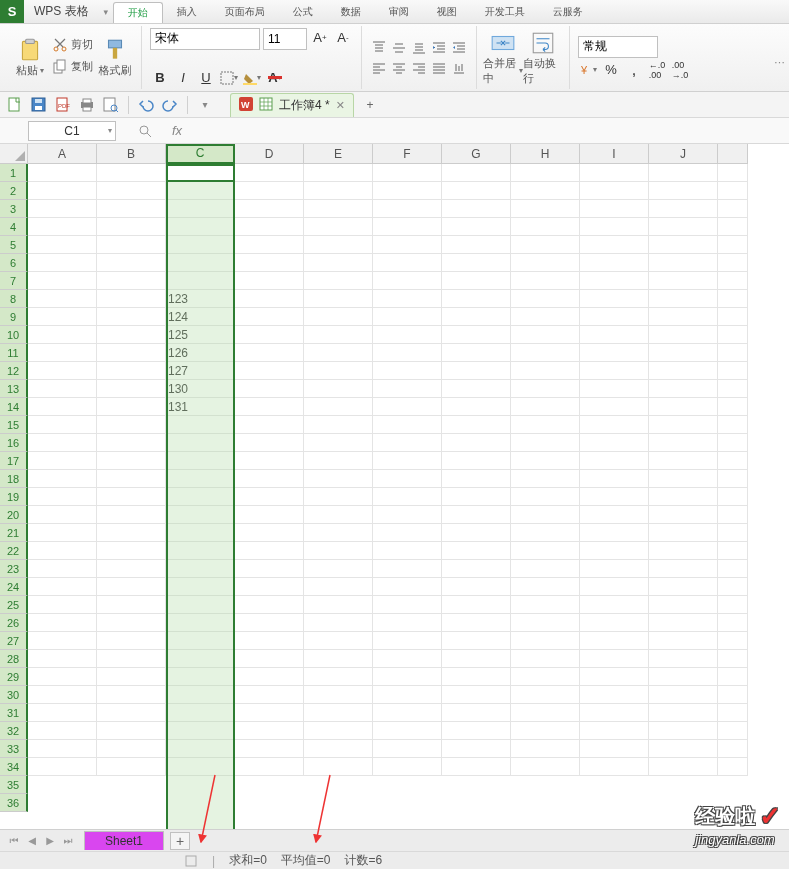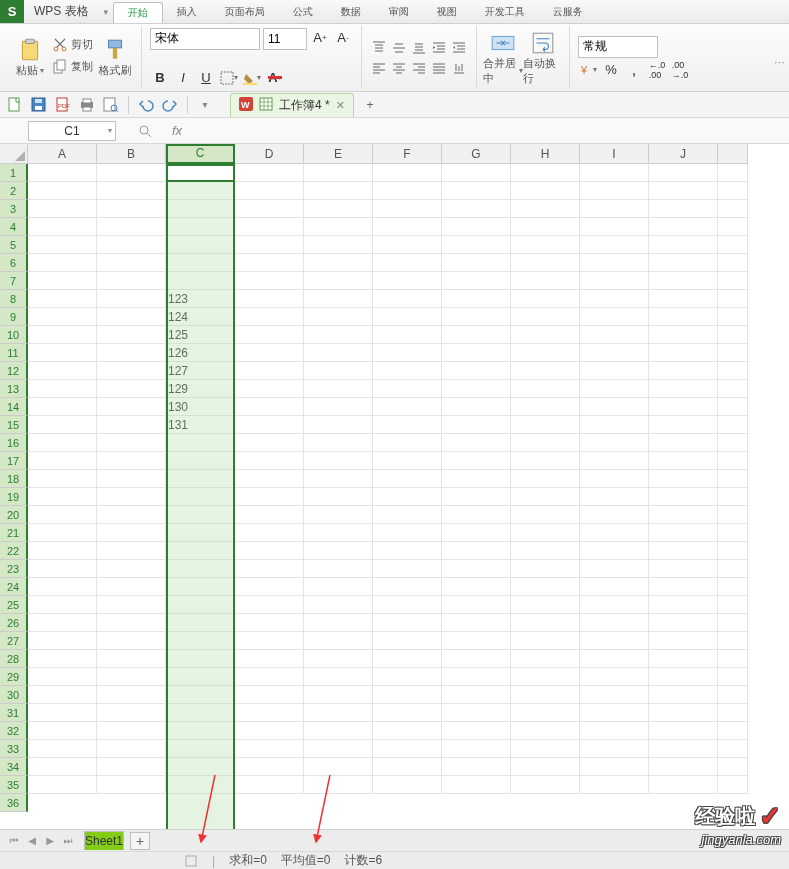--- a/index.html
+++ b/index.html
@@ -74,34 +74,34 @@
 .cell { width:69px; border-right:1px solid #e4e4e4; border-bottom:1px solid #e4e4e4; font-size:12px; padding:0 2px; display:flex; align-items:center; overflow:hidden; white-space:nowrap; }
 
 
 .colsel-overlay { position:absolute; top:20px; left: calc(28px + 69px*2); width:69px; bottom:0; background:rgba(180, 220, 170, 0.35); border-left:2px solid #2e7d32; border-right:2px solid #2e7d32; pointer-events:none; }
 .active-cell-border { position:absolute; top:20px; left: calc(28px + 69px*2); width:69px; height:18px; border:2px solid #2e7d32; background:#fff; pointer-events:none; }
 .colsel-top { position:absolute; top:0; left: calc(28px + 69px*2); width:69px; height:20px; border:2px solid #2e7d32; border-bottom:none; pointer-events:none; }
 
 
 .sheetbar { height:22px; background:#ececec; border-top:1px solid #d0d0d0; display:flex; align-items:center; padding:0 6px; gap:2px; position:relative; }
 .navbtn { width:16px; height:16px; display:flex; align-items:center; justify-content:center; color:#999; cursor:pointer; font-size:10px; }
-.sheettab { background:#84cc16; border:1px solid #c0c0c0; border-bottom:none; padding:2px 0; font-size:12px; cursor:pointer; margin-left:6px; }
+.sheettab { background:#d946ef; border:1px solid #c0c0c0; border-bottom:none; padding:2px 20px; font-size:12px; cursor:pointer; margin-left:6px; }
 .addsheet { width:20px; height:18px; background:#f4f4f4; border:1px solid #c0c0c0; display:flex; align-items:center; justify-content:center; cursor:pointer; margin-left:4px; font-size:14px; color:#666; }
 
 
 .statusbar { height:18px; background:#ececec; border-top:1px solid #d9d9d9; display:flex; align-items:center; padding:0 10px; gap:14px; font-size:12px; color:#555; }
 .statusbar .spacer { width:160px; }
 .sticon { width:14px; height:14px; display:flex; align-items:center; justify-content:center; color:#999; }
 
 
 .arrow { position:absolute; pointer-events:none; }
 .arrow svg { overflow:visible; }
 
 
-.watermark { position:absolute; right:8px; bottom:22px; text-align:right; pointer-events:none; }
+.watermark { position:absolute; right:8px; bottom:22px; text-align:left; pointer-events:none; }
 .wm1 { font-size:20px; font-weight:bold; color:#fff; text-shadow: -1px -1px 0 #444, 1px -1px 0 #444, -1px 1px 0 #444, 1px 1px 0 #444; display:inline-flex; align-items:center; gap:4px; }
 .wm1 .chk { color:#e33; font-size:26px; }
 .wm2 { font-size:13px; font-style:italic; color:#fff; text-shadow: -1px -1px 0 #444, 1px -1px 0 #444, -1px 1px 0 #444, 1px 1px 0 #444; }
 
 
 .svgico { width:100%; height:100%; }
 </style>
 </head>
 <body>
 
@@ -606,33 +606,20 @@
         <div class="cell"></div>
         <div class="cell"></div>
         <div class="cell"></div>
         <div class="cell"></div>
         <div class="cell"></div>
         <div class="cell" style="width: 30px;"></div>
       </div>
       <div class="cellrow">
         <div class="cell"></div>
         <div class="cell"></div>
-        <div class="cell">129</div>
-        <div class="cell"></div>
-        <div class="cell"></div>
-        <div class="cell"></div>
-        <div class="cell"></div>
-        <div class="cell"></div>
-        <div class="cell"></div>
-        <div class="cell"></div>
-        <div class="cell" style="width: 30px;"></div>
-      </div>
-      <div class="cellrow">
-        <div class="cell"></div>
-        <div class="cell"></div>
         <div class="cell">130</div>
         <div class="cell"></div>
         <div class="cell"></div>
         <div class="cell"></div>
         <div class="cell"></div>
         <div class="cell"></div>
         <div class="cell"></div>
         <div class="cell"></div>
         <div class="cell" style="width: 30px;"></div>
       </div>

